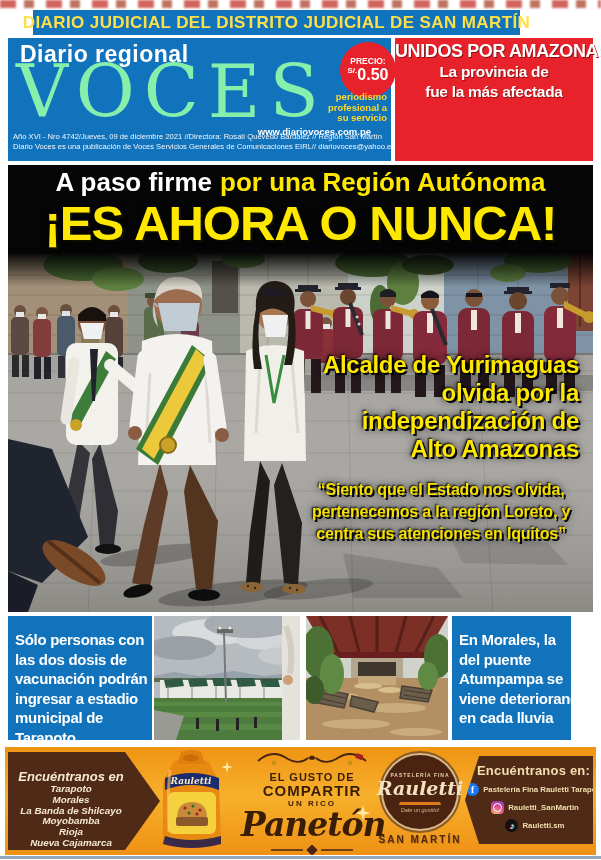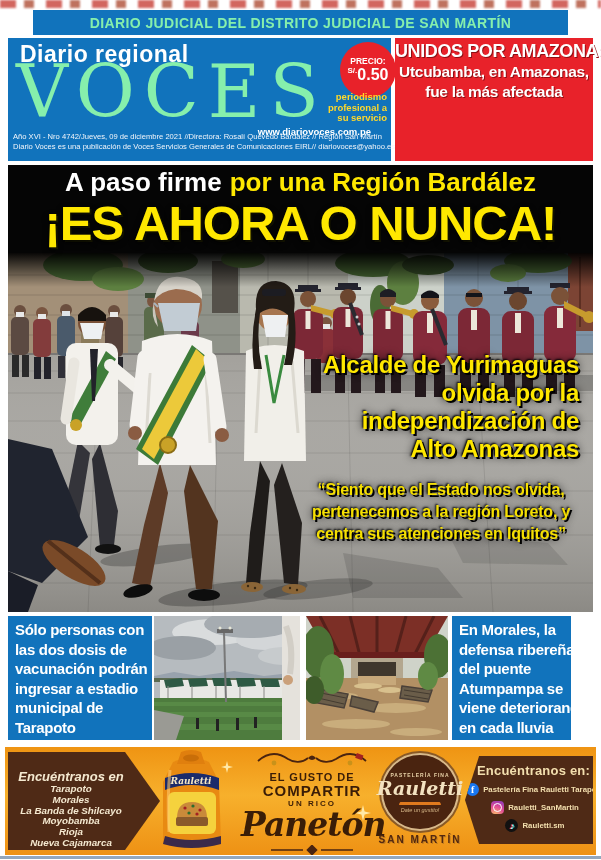--- a/index.html
+++ b/index.html
@@ -5,22 +5,22 @@
   html,body{margin:0;padding:0;background:#ffffff;}
   body{font-family:"Liberation Sans",sans-serif;}
   .page{position:relative;width:601px;height:860px;background:#fff;overflow:hidden;}
 
   
   .red-debris{position:absolute;left:0;top:0;width:601px;height:8px;
     background:repeating-linear-gradient(90deg,#c84038 0 16px,rgba(255,255,255,0) 16px 24px,#b05038 24px 34px,rgba(255,255,255,0) 34px 46px);
     filter:blur(1.2px);opacity:.8;}
 
   
-  .judicial{position:absolute;left:33px;top:10px;width:535px;height:25px;background:#1173bc;
-    color:#86efac;font-weight:900;font-size:14px;letter-spacing:.4px;display:flex;align-items:center;justify-content:center;white-space:nowrap;}
+  .judicial{position:absolute;left:33px;top:10px;width:487px;height:25px;background:#1173bc;
+    color:#fde047;font-weight:900;font-size:17px;letter-spacing:.4px;display:flex;align-items:center;justify-content:center;white-space:nowrap;}
 
   
   .masthead{position:absolute;left:8px;top:38px;width:383px;height:123px;background:#1173bc;color:#fff;}
   .mh-kicker{position:absolute;left:12px;top:3px;font-size:23px;font-weight:bold;letter-spacing:.5px;}
   .mh-logo{position:absolute;left:8px;top:18px;font-family:"DejaVu Serif",serif;font-weight:400;font-size:72px;line-height:72px;letter-spacing:9px;color:#86efac;}
   .price{position:absolute;left:332px;top:4px;width:56px;height:56px;border-radius:50%;background:#e8222a;
     display:flex;flex-direction:column;align-items:center;justify-content:center;line-height:1;}
   .price .pl{font-size:8.5px;font-weight:900;}
   .price .pv{font-size:16px;font-weight:900;margin-top:1px;}
   .price .pv .cur{font-size:8px;vertical-align:top;font-weight:900;}
@@ -50,21 +50,21 @@
     text-shadow:2px 2px 0 #000,-1px -1px 2px #000,0 0 9px rgba(0,0,0,.95);}
   .quote{position:absolute;right:6px;top:226px;width:292px;text-align:center;z-index:2;}
   .quote div{font-size:16px;line-height:22px;font-weight:900;color:#f6e000;letter-spacing:-.2px;white-space:nowrap;
     text-shadow:2px 2px 0 #000,-1px -1px 2px #000,0 0 8px rgba(0,0,0,.95);}
 
   
   .news-box{position:absolute;top:616px;height:124px;background:#1173bc;color:#fff;}
   .nb-left{left:8px;width:144px;}
   .nb-right{left:452px;width:119px;}
   .nb-line{font-size:15px;line-height:19.5px;font-weight:900;letter-spacing:-.3px;padding-left:7px;white-space:nowrap;}
-  .nb-pad{padding-top:4px;}
+  .nb-pad{padding-top:4px;margin-top:10px;}
   .news-photo{position:absolute;top:616px;height:124px;overflow:hidden;}
   .np-stadium{left:154px;width:146px;}
   .np-bridge{left:306px;width:142px;}
 
   
   .ad{position:absolute;left:5px;top:747px;width:591px;height:108px;
     background:linear-gradient(180deg,#ef9413,#f7b02c 45%,#ee9114);overflow:hidden;}
   .arrow-box{position:absolute;left:3px;top:5px;width:152px;height:98px;background:#4f2a16;color:#f5e9d0;
     clip-path:polygon(0 0,77% 0,100% 50%,77% 100%,0 100%);text-align:center;padding-right:26px;box-sizing:border-box;}
   .ab-title{font-size:13px;font-weight:900;font-style:italic;margin-top:17px;}
@@ -120,27 +120,27 @@
     </div>
     <div class="mh-web">www.diariovoces.com.pe</div>
     <div class="mh-ed">
       <div>Año XVI - Nro 4742/Jueves, 09 de diciembre 2021 //Directora: Rosalí Quevedo Bardález // Región San Martín</div>
       <div>Diario Voces es una publicación de Voces Servicios Generales de Comunicaciones EIRL// diariovoces@yahoo.es</div>
     </div>
   </div>
 
   <div class="side-story">
     <div class="ss-title">UNIDOS POR AMAZONAS</div>
-    <div class="ss-line">Utcubamba, en Amazonas,</div>
+    <div class="ss-line">La provincia de</div>
     <div class="ss-line">fue la más afectada</div>
   </div>
 
   <div class="hero">
     <div class="hero-kicker">
-      <span class="w">A paso firme</span><span class="y">por una Región Bardález</span>
+      <span class="w">A paso firme</span><span class="y">por una Región Autónoma</span>
     </div>
     <div class="hero-head">¡ES AHORA O NUNCA!</div>
   </div>
 
   <div class="photo">
     <svg width="585" height="359" viewBox="0 0 585 359">
 
       <rect x="0" y="0" width="585" height="104" fill="#9b9488"></rect>
       <rect x="0" y="0" width="120" height="104" fill="#a39078"></rect>
       <rect x="120" y="0" width="112" height="104" fill="#8f9289"></rect>
@@ -513,21 +513,20 @@
         </g>
       <g fill="#4c7135">
           <ellipse cx="132" cy="40" rx="14" ry="22"></ellipse>
           <ellipse cx="122" cy="60" rx="10" ry="14" fill="#5f8a44"></ellipse>
         </g>
     </svg>
   </div>
 
   <div class="news-box nb-right">
     <div class="nb-line nb-pad">En Morales, la</div>
-    <div class="nb-line">defensa ribereña</div>
     <div class="nb-line">del puente</div>
     <div class="nb-line">Atumpampa se</div>
     <div class="nb-line">viene deteriorando</div>
     <div class="nb-line">en cada lluvia</div>
   </div>
 
   <div class="ad">
     <div class="spark" style="left:216px;top:14px;width:12px;height:12px;"></div>
     <div class="spark" style="left:350px;top:58px;width:16px;height:16px;"></div>
     <div class="spark" style="left:238px;top:78px;width:10px;height:10px;"></div>

